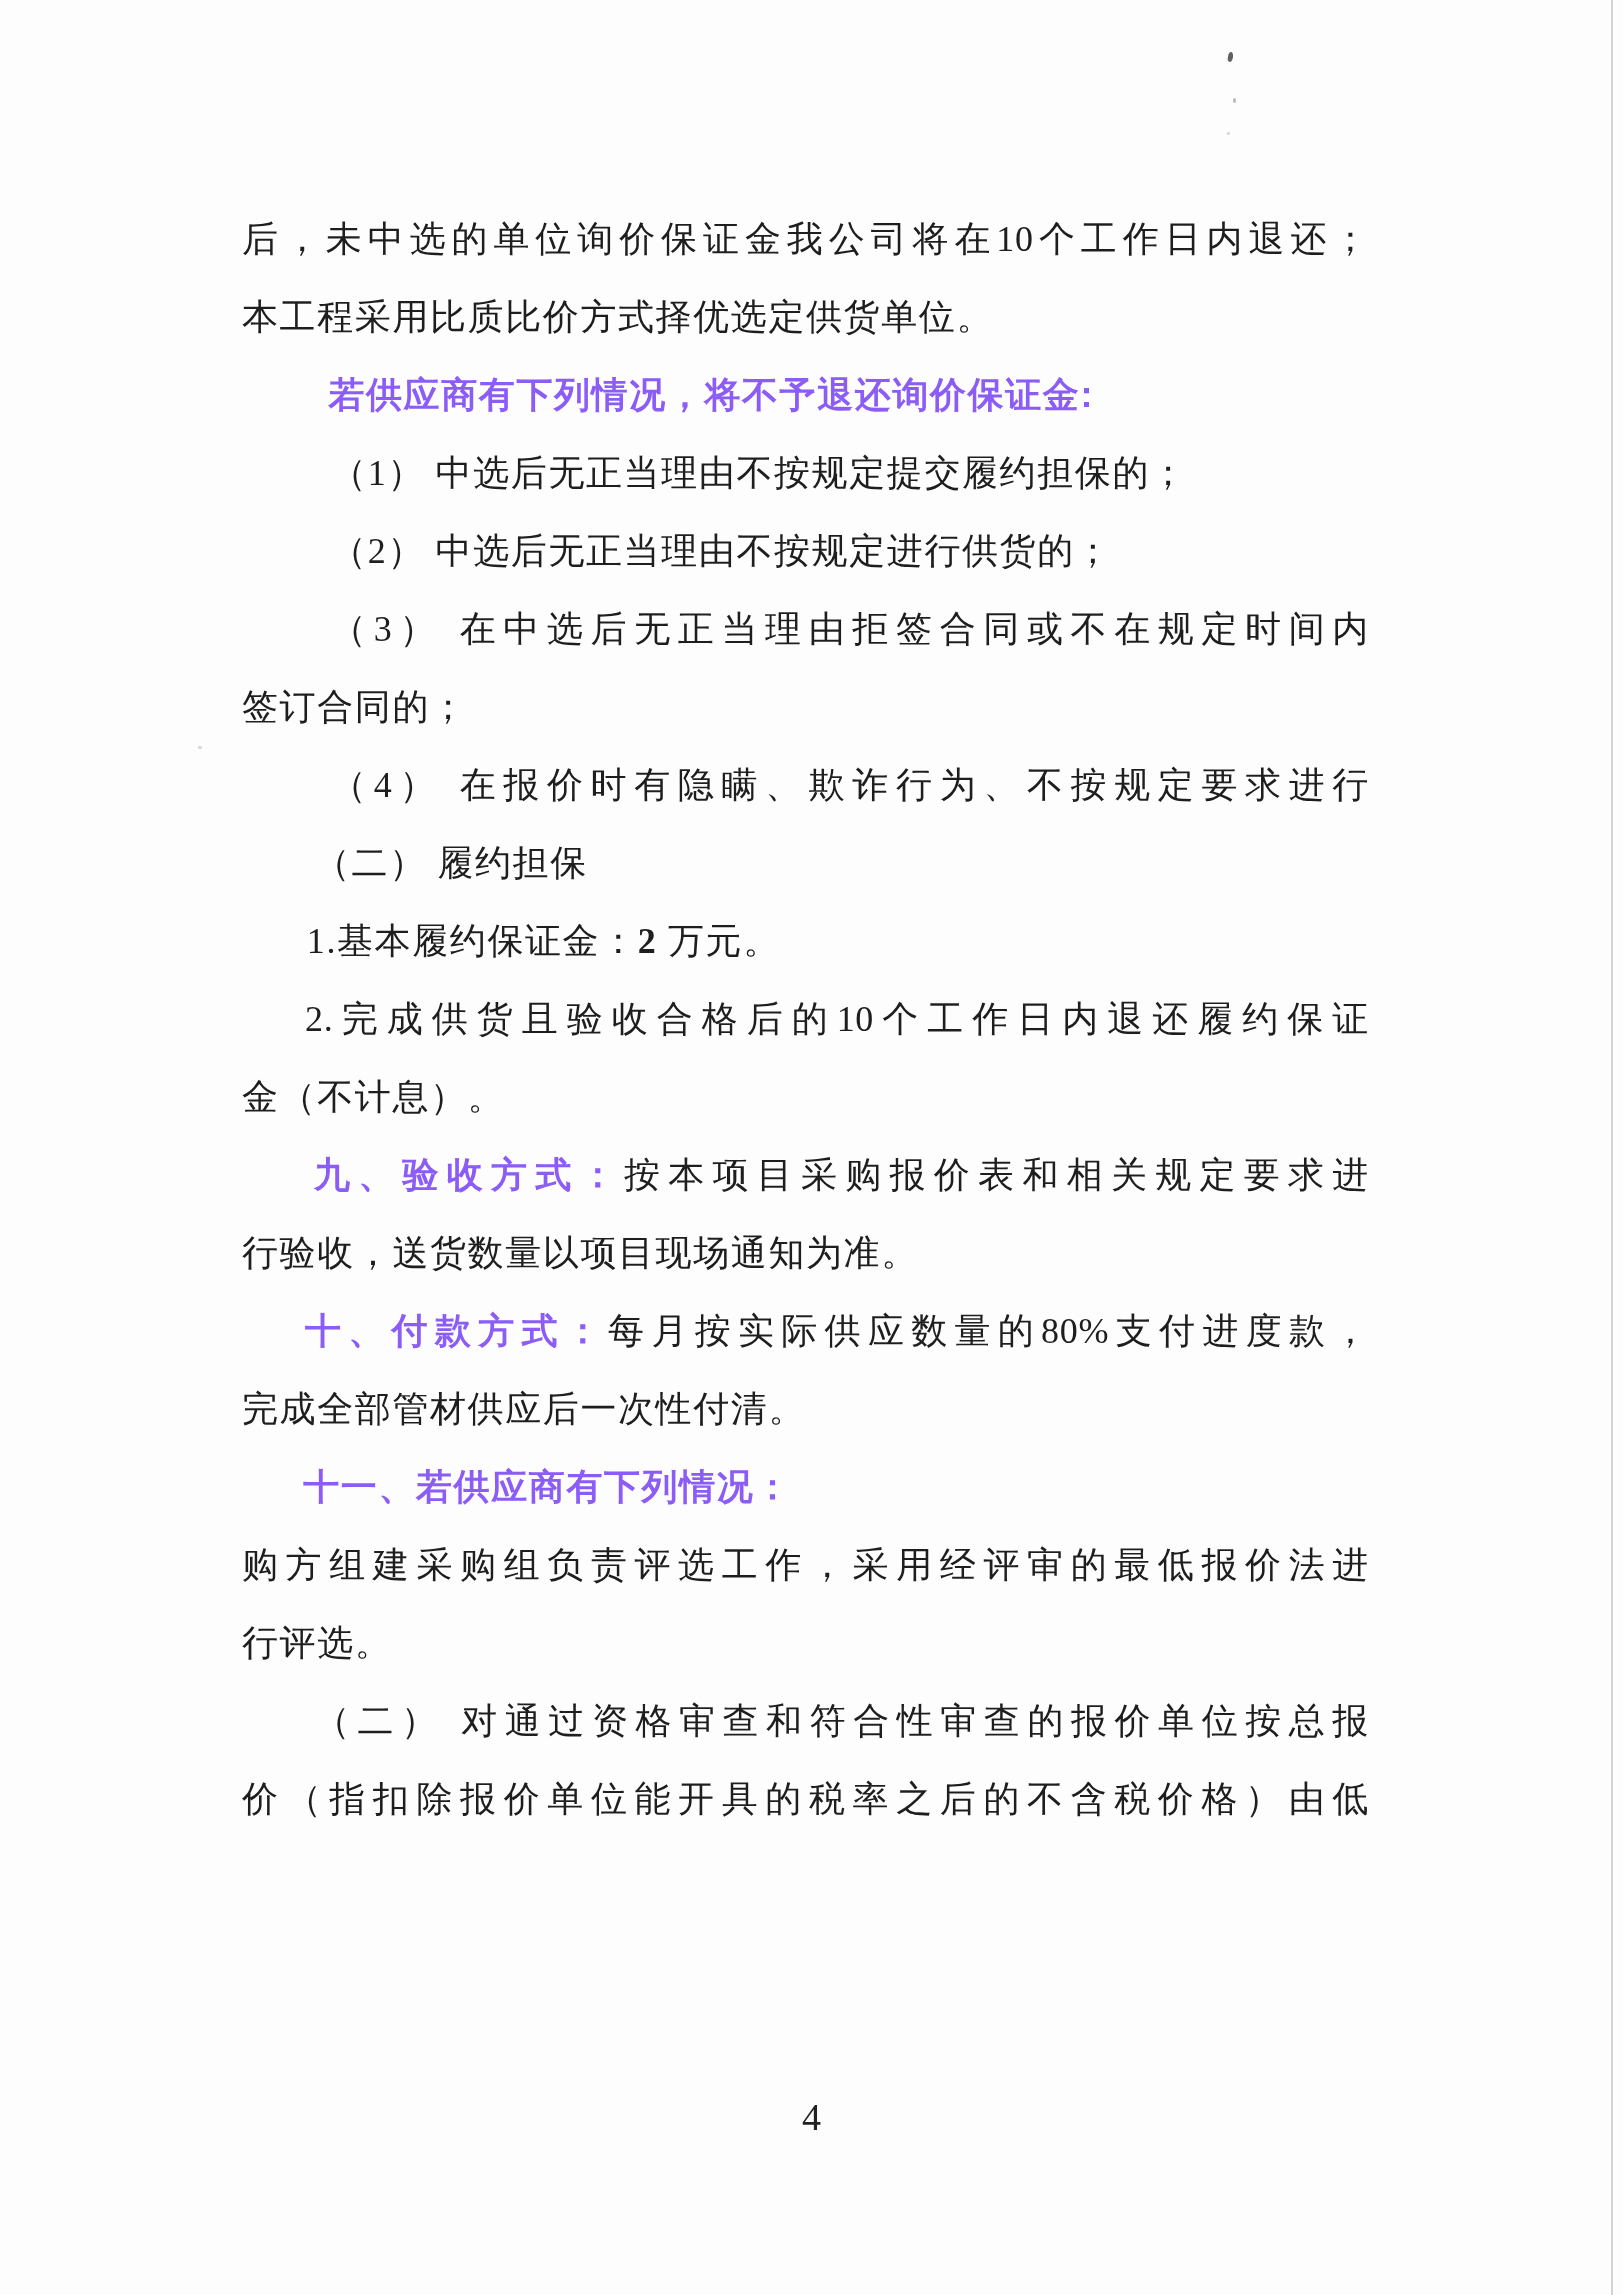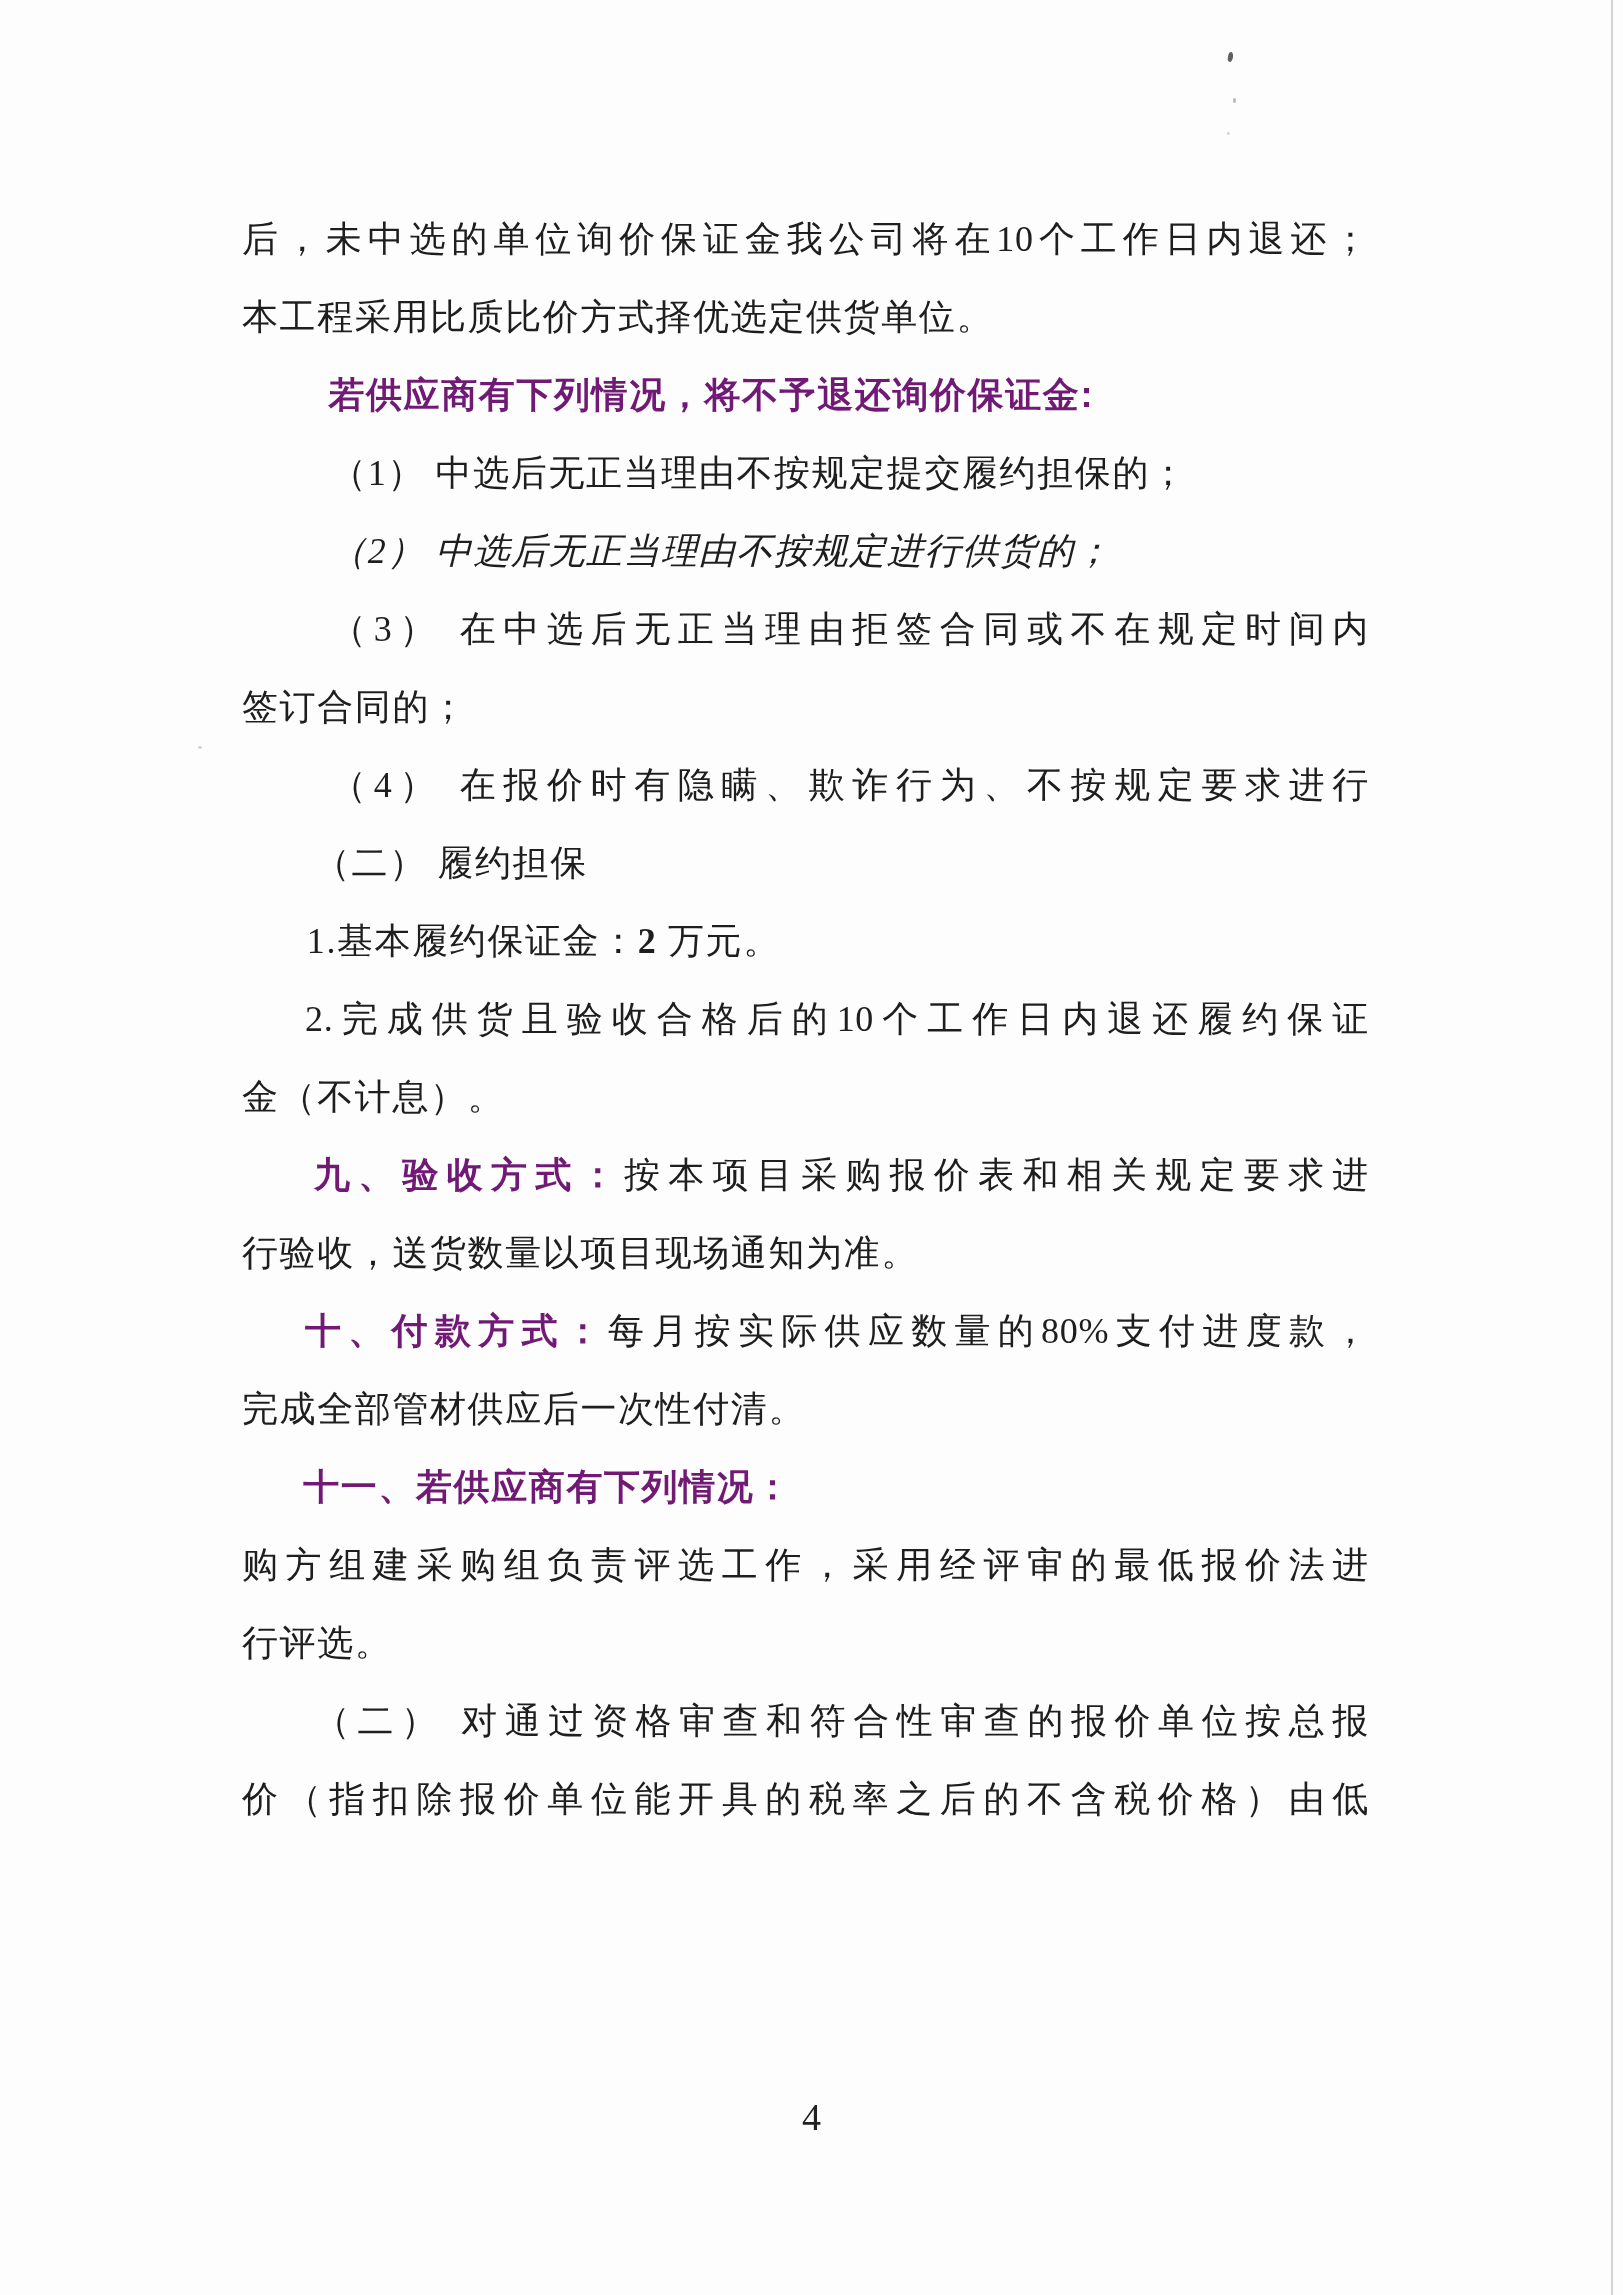--- a/index.html
+++ b/index.html
@@ -31,21 +31,21 @@
   .line.justify {
     text-align: justify;
     text-align-last: justify;
     letter-spacing: 0.7px;
   }
   .seg-n { font-weight: 400; }
   .seg-b { font-weight: 700; }
   .seg-h {
     font-family: "Liberation Sans", sans-serif;
     font-weight: 700;
-    color: #701a75;
+    color: #8b5cf6;
   }
   .page-number {
     position: absolute;
     left: 0;
     top: 2081px;
     width: 100%;
     height: 72px;
     line-height: 72px;
     text-align: center;
     font-size: 38px;
@@ -70,21 +70,21 @@
 </head>
 <body>
 
 <div class="page">
 
   <div class="text-block">
       <p class="line justify" style="text-indent: 0em;"><span class="seg-n">后，未中选的单位询价保证金我公司将在10个工作日内退还；</span></p>
       <p class="line" style="text-indent: 0em;"><span class="seg-n">本工程采用比质比价方式择优选定供货单位。</span></p>
       <p class="line" style="text-indent: 2.4em;"><span class="seg-h">若供应商有下列情况，将不予退还询价保证金:</span></p>
       <p class="line" style="text-indent: 2.45em;"><span class="seg-n">（1） 中选后无正当理由不按规定提交履约担保的；</span></p>
-      <p class="line" style="text-indent: 2.45em; font-style: italic;"><span class="seg-n">（2） 中选后无正当理由不按规定进行供货的；</span></p>
+      <p class="line" style="text-indent: 2.45em;"><span class="seg-n">（2） 中选后无正当理由不按规定进行供货的；</span></p>
       <p class="line justify" style="text-indent: 2.45em;"><span class="seg-n">（3） 在中选后无正当理由拒签合同或不在规定时间内</span></p>
       <p class="line" style="text-indent: 0em;"><span class="seg-n">签订合同的；</span></p>
       <p class="line justify" style="text-indent: 2.45em;"><span class="seg-n">（4） 在报价时有隐瞒、欺诈行为、不按规定要求进行</span></p>
       <p class="line" style="text-indent: 2em;"><span class="seg-n">（二） 履约担保</span></p>
       <p class="line" style="text-indent: 1.8em;"><span class="seg-n">1.基本履约保证金：</span><span class="seg-b">2</span><span class="seg-n"> 万元。</span></p>
       <p class="line justify" style="text-indent: 1.75em;"><span class="seg-n">2.完成供货且验收合格后的10个工作日内退还履约保证</span></p>
       <p class="line" style="text-indent: 0em;"><span class="seg-n">金（不计息）。</span></p>
       <p class="line justify" style="text-indent: 2em;"><span class="seg-h">九、验收方式：</span><span class="seg-n">按本项目采购报价表和相关规定要求进</span></p>
       <p class="line" style="text-indent: 0em;"><span class="seg-n">行验收，送货数量以项目现场通知为准。</span></p>
       <p class="line justify" style="text-indent: 1.75em;"><span class="seg-h">十、付款方式：</span><span class="seg-n">每月按实际供应数量的80%支付进度款，</span></p>

